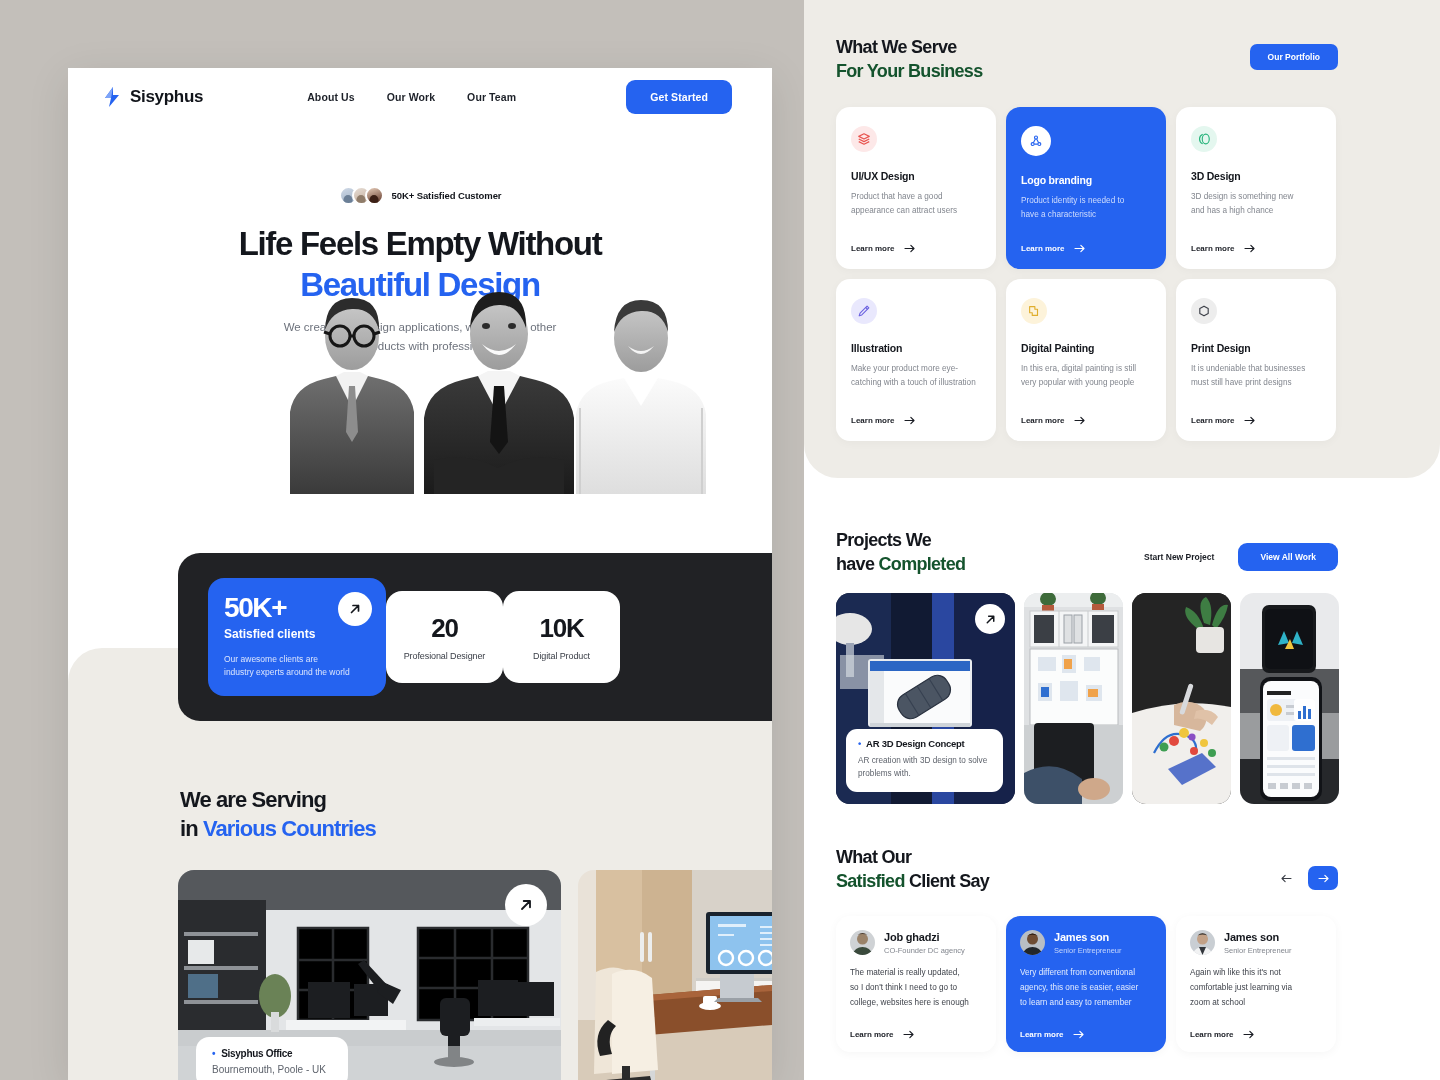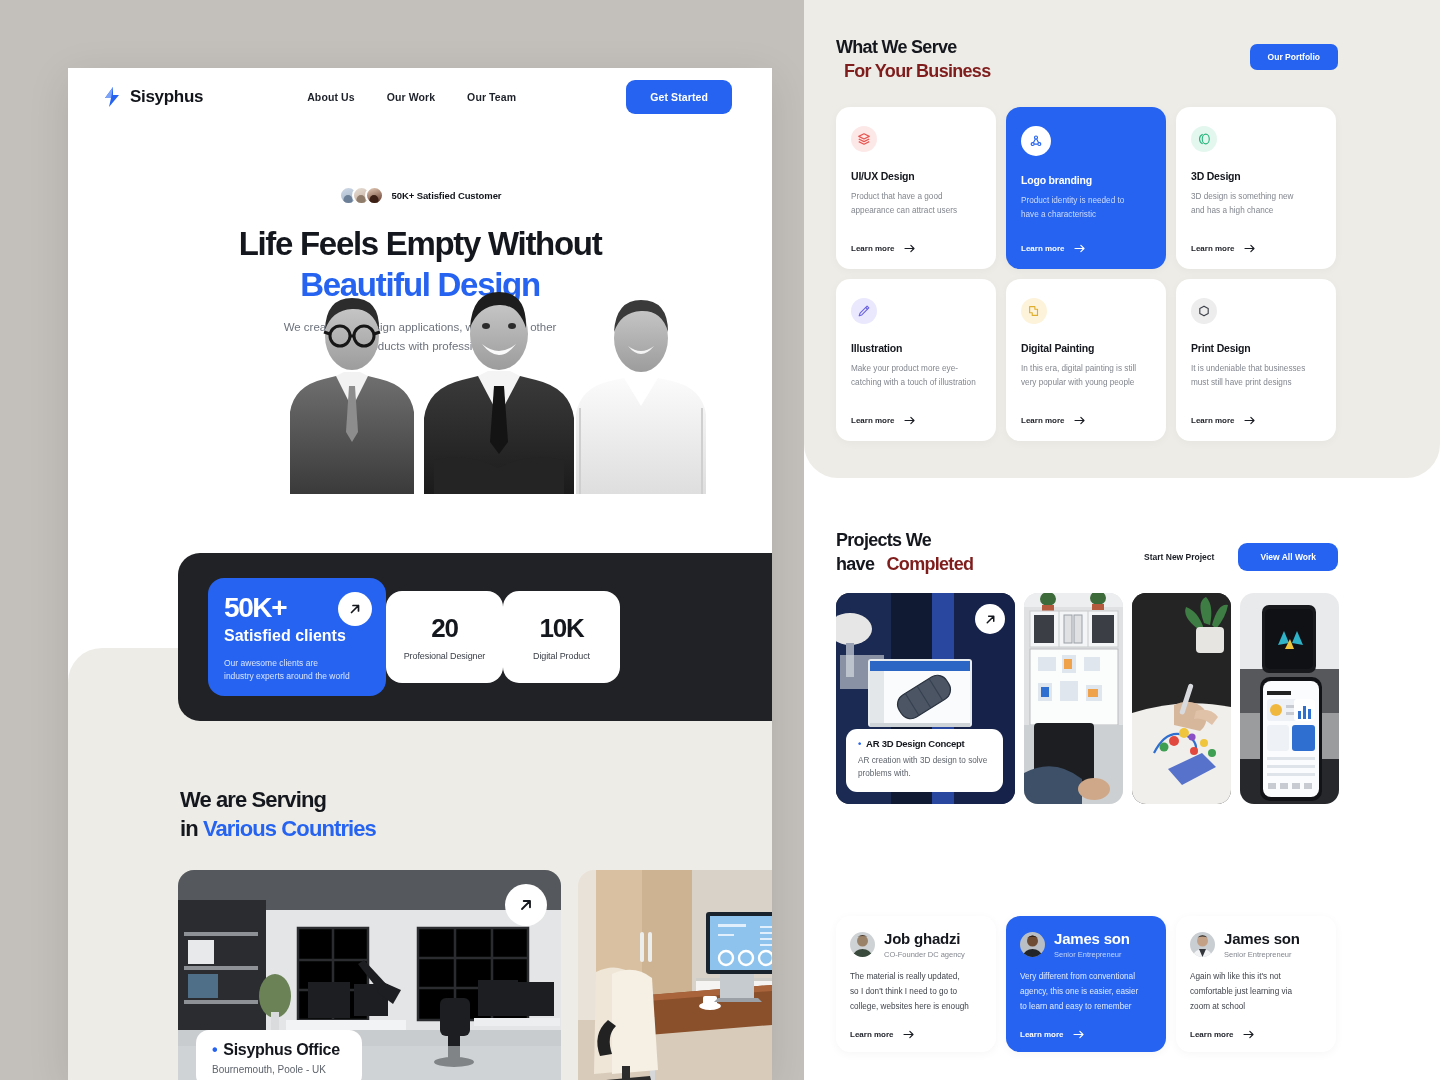--- a/index.html
+++ b/index.html
@@ -75,59 +75,59 @@
     background: #fff; border-radius: 16px; width: 117px; height: 92px;
     display: flex; flex-direction: column; align-items: center; justify-content: center;
   }
   .stat-num { font-size: 26px; font-weight: 700; letter-spacing: -1.2px; color: #14171d; }
   .stat-lbl { font-size: 9px; color: #3c4049; margin-top: 7px; letter-spacing: -.1px; }
   .stat-blue {
     background: #2563f0; border-radius: 16px; width: 178px; height: 118px;
     padding: 16px 16px; position: relative; color: #fff; display: block;
   }
   .stat-blue .big { font-size: 28px; font-weight: 700; letter-spacing: -1.4px; line-height: 1; }
-  .stat-blue .sm { font-size: 16px; font-weight: 600; margin-top: 5px; }
+  .stat-blue .sm { font-size: 12px; font-weight: 600; margin-top: 5px; }
   .stat-blue .desc { font-size: 8.5px; line-height: 1.5; margin-top: 12px; color: #dbe5fd; }
   .circle-arrow {
     position: absolute; right: 14px; top: 14px; width: 34px; height: 34px;
     border-radius: 50%; background: #fff; display: flex; align-items: center; justify-content: center;
   }
 
   
   .serving-head { position: absolute; left: 112px; top: 718px; width: 600px; display: flex; }
   .serving-title { font-size: 22px; font-weight: 700; letter-spacing: -.9px; line-height: 1.3; color: #14171d; }
   .serving-title .accent { color: #2563f0; }
   .serving-copy { margin-left: auto; width: 205px; font-size: 9.5px; line-height: 2.0; color: #4a4e57; }
 
   .office-row { position: absolute; left: 110px; top: 802px; display: flex; gap: 17px; }
   .office-img { width: 383px; height: 236px; border-radius: 16px; position: relative; overflow: hidden; }
   .office-img-2 { width: 230px; height: 236px; border-radius: 16px; position: relative; overflow: hidden; }
   .office-pill {
     position: absolute; left: 18px; bottom: 18px; background: #fff; border-radius: 13px;
     padding: 11px 22px 13px 16px;
   }
-  .pill-title { font-size: 16px; font-weight: 700; color: #14171d; letter-spacing: -.3px; }
+  .pill-title { font-size: 10px; font-weight: 700; color: #14171d; letter-spacing: -.3px; }
   .pill-title::before { content:'•'; color:#2563f0; margin-right:6px; }
   .pill-sub { font-size: 10px; color: #5e636c; margin-top: 5px; }
   .img-arrow {
     position: absolute; right: 14px; top: 14px; width: 42px; height: 42px;
     border-radius: 50%; background: #fff; display: flex; align-items: center; justify-content: center;
   }
 
   
   .right-panel {
     position: absolute; left: 804px; top: 0; width: 636px; height: 1080px;
     background: #ffffff; overflow: hidden;
   }
   .rp-beige { position: absolute; left: 0; top: 0; width: 636px; height: 478px;
               background: #eeece7; border-bottom-left-radius: 34px; border-bottom-right-radius: 34px; }
 
   .sec-head { position: absolute; display: flex; align-items: flex-start; width: 100%; }
   .sec-title { font-size: 18px; font-weight: 700; letter-spacing: -.7px; line-height: 1.32; color: #14171d; }
-  .sec-title .accent { color: #7f1d1d; margin-left: 8px; }
+  .sec-title .accent { color: #14532d; }
   .btn-pill {
     background: #2563f0; color: #fff; border: none; border-radius: 7px;
     font-size: 8.5px; font-weight: 600; padding: 8px 18px; cursor: pointer; font-family: inherit;
   }
   .btn-ghost {
     background: #fff; color: #1a1d24; border: none; border-radius: 7px;
     font-size: 8.5px; font-weight: 600; padding: 8px 16px; cursor: pointer; font-family: inherit;
   }
 
   .svc-grid { position: absolute; left: 836px; display: grid; grid-template-columns: repeat(3,160px); gap: 10px; }
@@ -155,21 +155,21 @@
   .proj-arrow { position:absolute; right: 10px; top: 11px; width: 30px; height: 30px; border-radius:50%;
                 background:#fff; display:flex; align-items:center; justify-content:center; }
 
   
   .test-row { position: absolute; left: 836px; top: 916px; display: flex; gap: 10px; }
   .test-card { width: 160px; height: 136px; background:#fff; border-radius: 14px; padding: 14px 14px;
                position: relative; box-shadow: 0 2px 10px rgba(0,0,0,.04); }
   .test-card.active { background:#2563f0; }
   .test-top { display: flex; align-items: center; gap: 9px; }
   .test-av { width: 25px; height: 25px; border-radius: 50%; overflow: hidden; position: relative; flex: 0 0 auto; }
-  .test-name { font-size: 15px; font-weight: 700; color:#14171d; letter-spacing:-.2px; }
+  .test-name { font-size: 11px; font-weight: 700; color:#14171d; letter-spacing:-.2px; }
   .test-role { font-size: 7.5px; color:#82868e; margin-top: 3px; }
   .test-body { font-size: 8.2px; line-height: 1.8; color:#3f434b; margin-top: 11px; }
   .test-more { position:absolute; left:14px; bottom:13px; display:flex; align-items:center; gap:9px;
                font-size:8px; font-weight:600; color:#1a1d24; cursor:pointer; }
   .test-card.active .test-name, .test-card.active .test-more { color:#fff; }
   .test-card.active .test-role { color:#c4d5fc; }
   .test-card.active .test-body { color:#e3ecfe; }
 
   .nav-arrows { display: flex; align-items: center; gap: 8px; }
   .arr-ghost { width: 28px; height: 24px; background:#fff; border:none; border-radius:7px; display:flex;
@@ -723,20 +723,42 @@
         <g fill="#c8ccd2">
             <rect x="28" y="190" width="8" height="6"></rect>
             <rect x="40" y="190" width="8" height="6"></rect>
             <rect x="52" y="190" width="8" height="6"></rect>
             <rect x="64" y="190" width="8" height="6"></rect>
           </g>
       </svg>
     </div>
   </div>
 
+  <div class="sec-head" style="left:836px; top:846px; width:502px;">
+    <div class="sec-title">
+      <span>What Our</span><br>
+      <span class="accent">Satisfied</span><span> Client Say</span>
+    </div>
+    <div class="nav-arrows" style="margin-left:auto; margin-top:20px;">
+      <button class="arr-ghost">
+        <span>
+          <svg width="11" height="9" viewBox="0 0 12 10" stroke="#3a3e46" stroke-width="1.2" fill="none" stroke-linecap="round" stroke-linejoin="round">
+              <path d="M11 5 H1 M4.5 1.5 L1 5 L4.5 8.5"></path>
+            </svg>
+        </span>
+      </button>
+      <button class="arr-blue">
+        <span>
+          <svg width="11" height="9" viewBox="0 0 12 10" stroke="#ffffff" stroke-width="1.3" fill="none" stroke-linecap="round" stroke-linejoin="round">
+              <path d="M1 5 H11 M7.5 1.5 L11 5 L7.5 8.5"></path>
+            </svg>
+        </span>
+      </button>
+    </div>
+  </div>
 
   <div class="test-row">
 
     <div class="test-card">
       <div class="test-top">
         <span class="test-av">
           <svg width="25" height="25" viewBox="0 0 25 25">
             <rect width="25" height="25" fill="#cfd2d5"></rect>
             <circle cx="12.5" cy="9" r="5.5" fill="#9a8269"></circle>
             <path d="M2 25 q3 -8 10.5 -8 q7.5 0 10.5 8z" fill="#3a4a3c"></path>

